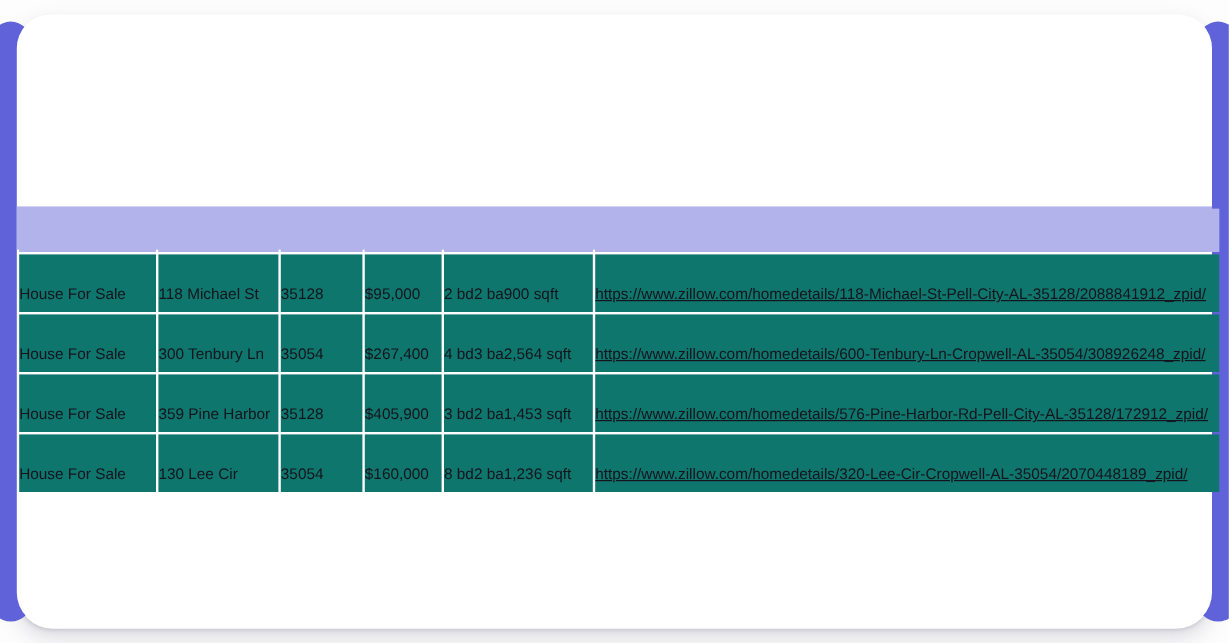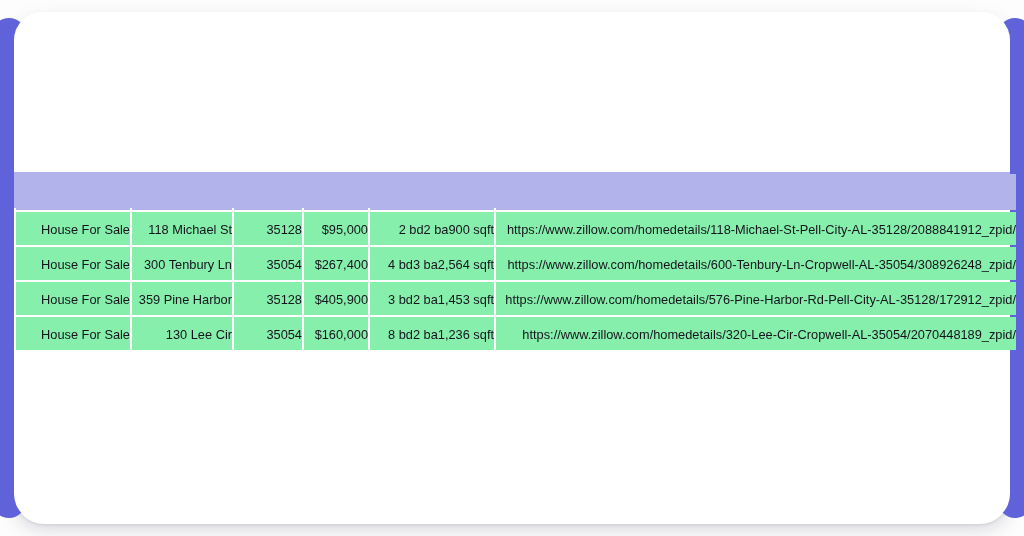--- a/index.html
+++ b/index.html
@@ -97,47 +97,46 @@
   .hdr-band {
     position: absolute;
     left: 0;
     top: 0;
     width: 996px;
     height: 36px;
     background: #b3b3ec;
   }
 
   table.data-table tbody td {
-    background: #86efac;
+    background: #0f766e;
     color: #14141c;
     font-size: 12.8px;
     font-weight: normal;
-    padding: 9px 0 7px 0;
+    padding: 24px 0 7px 0;
     height: 17px;
     white-space: nowrap;
     overflow: hidden;
     text-overflow: clip;
-    text-align: right;
   }
 
   
   .col-title   { width: 114px; }
   .col-address { width: 100px; }
   .col-zip     { width: 68px;  }
   .col-price   { width: 64px;  }
   .col-facts   { width: 124px; }
   .col-url     { width: 520px; }
 
   
   td.c-title   { padding-left: 18px; }
   td.c-address { padding-left: 16px; }
   td.c-zip     { padding-left: 10px; }
   td.c-price   { padding-left: 6px;  }
   td.c-facts   { padding-left: 8px; margin-top: 36px;  }
-  td.c-url     { padding-left: 10px; font-size: 12.6px; }
+  td.c-url     { padding-left: 10px; font-size: 12.6px; text-decoration: underline; }
 
   th.h-title   { padding-left: 18px; }
   th.h-address { padding-left: 16px; }
   th.h-zip     { padding-left: 10px; }
   th.h-price   { padding-left: 6px;  }
   th.h-facts   { padding-left: 8px;  }
   th.h-url     { padding-left: 10px; }
 </style>
 </head>
 <body>

